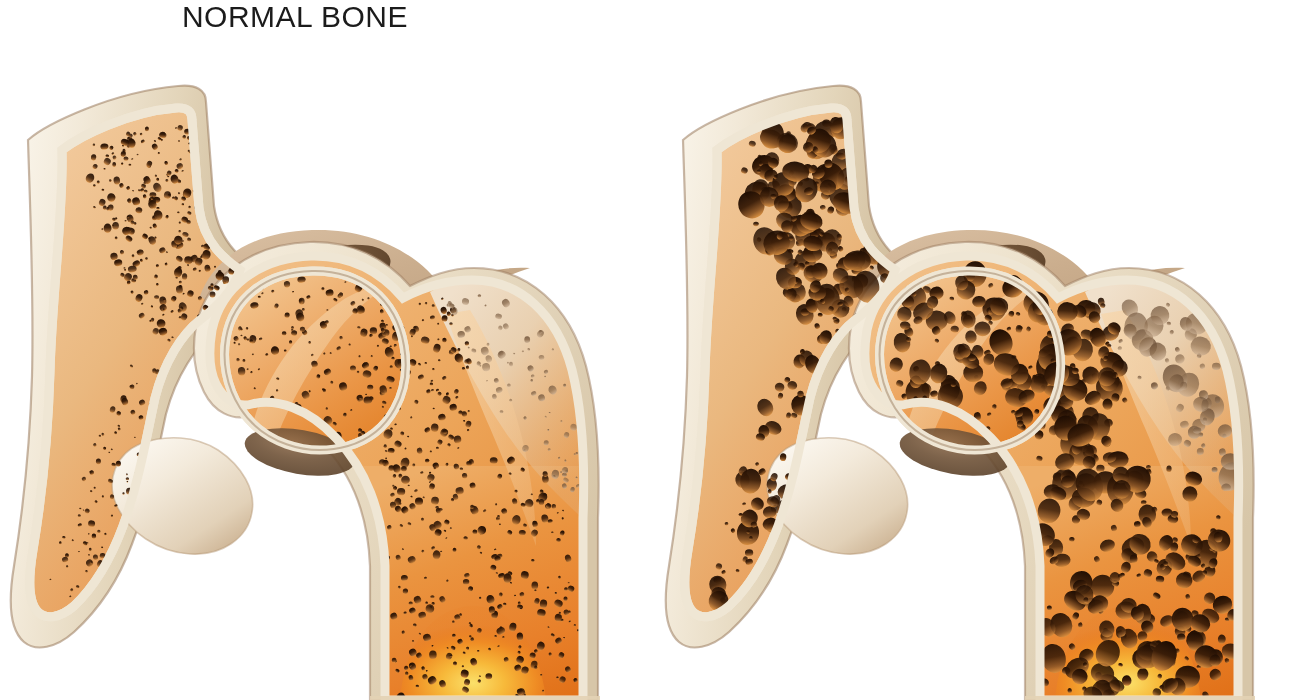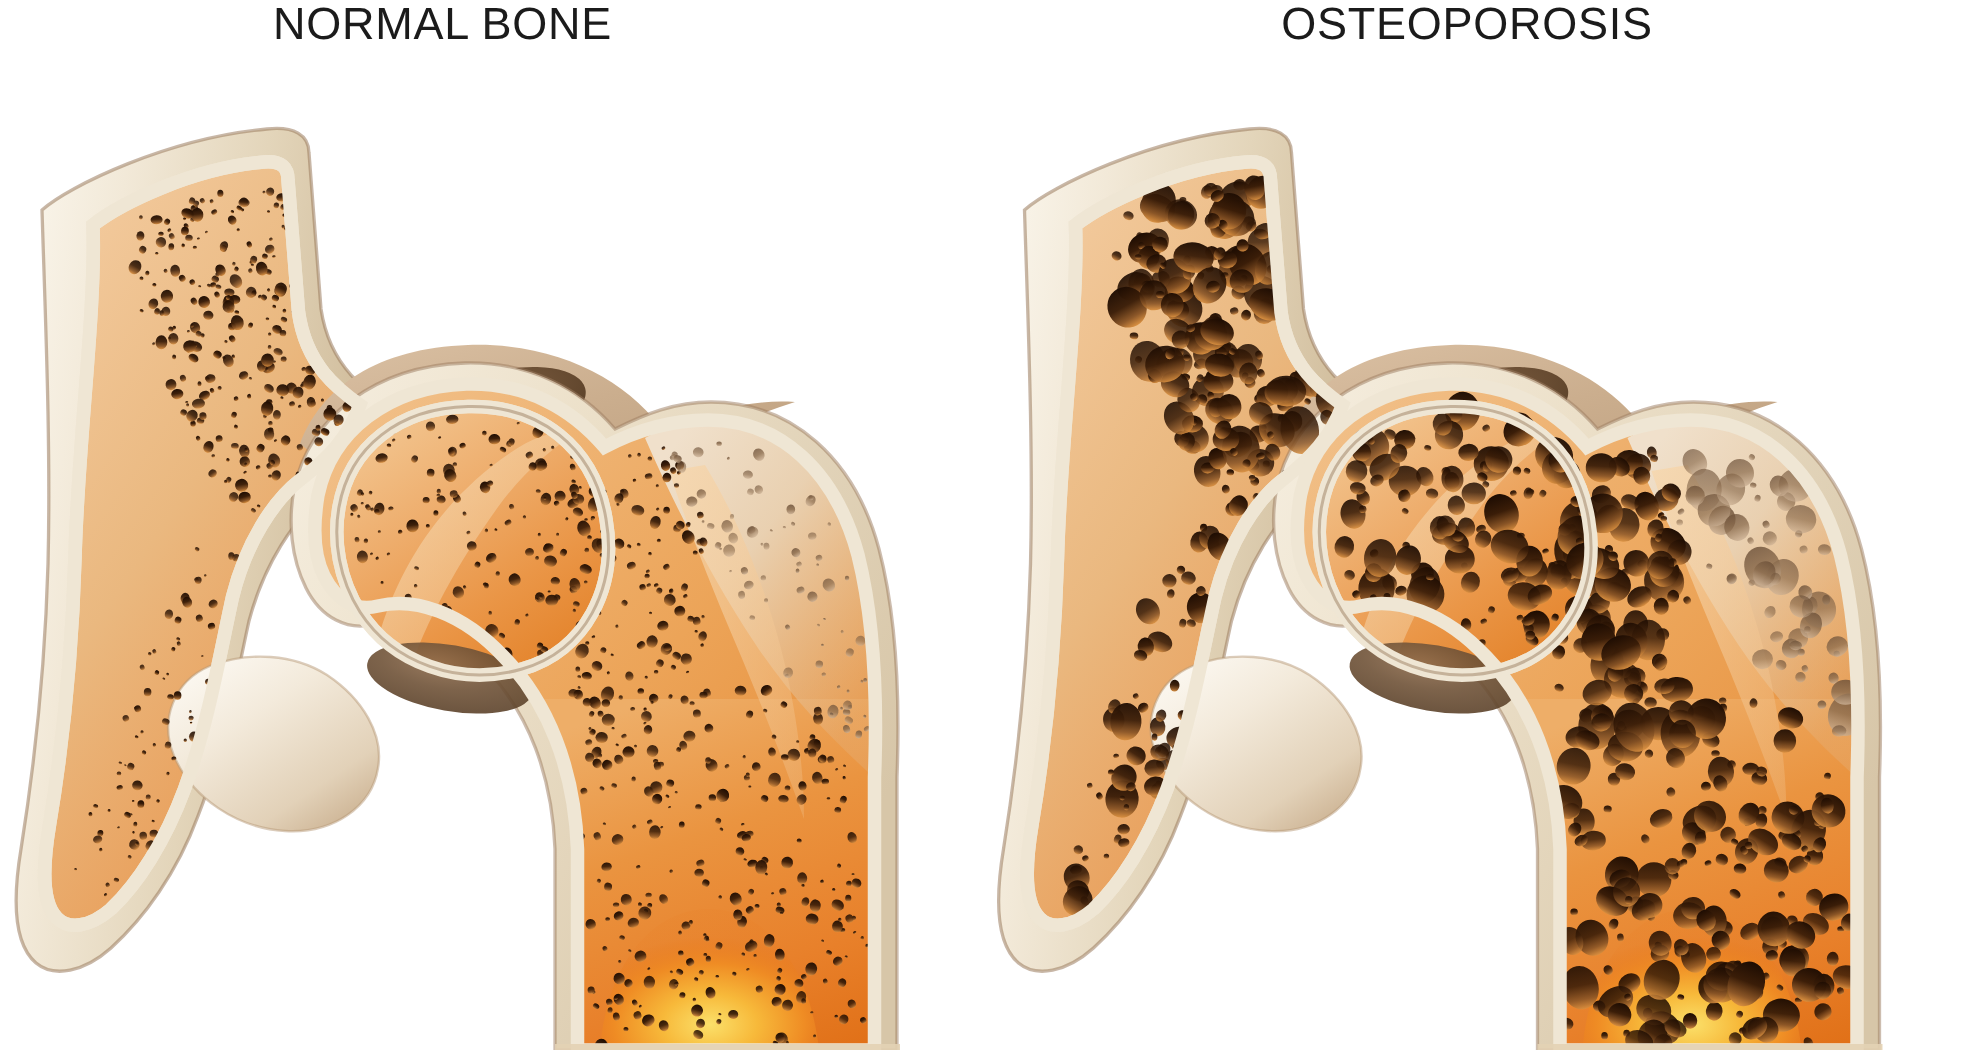--- a/index.html
+++ b/index.html
@@ -1127,21 +1127,20 @@
           <path d="M 62 104 C 80 90, 128 66, 176 62 C 188 61, 192 66, 192 74 L 199 162 C 204 198, 226 214, 240 224 C 232 246, 218 260, 200 274 C 182 288, 164 316, 155 352 C 147 388, 139 436, 123 480 C 110 515, 92 543, 74 560 C 60 572, 46 574, 38 566 C 28 556, 28 534, 33 504 C 41 456, 48 392, 50 326 C 52 248, 64 162, 62 104 Z" fill="none" stroke="#efe6d4" stroke-width="9" stroke-opacity="1"></path>
           <path d="M 212 284 C 221 242, 258 212, 311 210 C 350 209, 381 226, 403 252 C 424 241, 447 234, 472 234 C 520 234, 557 268, 572 324 C 583 368, 585 420, 583 472 L 583 654 L 385 654 L 385 520 C 383 466, 365 422, 336 392 C 308 362, 276 352, 252 358 C 237 362, 224 354, 216 338 C 208 322, 209 302, 212 284 Z" fill="none" stroke="#efe6d4" stroke-width="9" stroke-opacity="1"></path>
           <path d="M 226 292 C 233 252, 266 226, 312 225 C 360 224, 396 252, 404 300 C 412 346, 390 388, 348 400 C 306 412, 262 396, 240 362 C 226 340, 222 314, 226 292 Z" fill="none" stroke="#efe6d4" stroke-width="9" stroke-opacity="1"></path>
           <path d="M 226 292 C 233 252, 266 226, 312 225 C 360 224, 396 252, 404 300 C 412 346, 390 388, 348 400 C 306 412, 262 396, 240 362 C 226 340, 222 314, 226 292 Z" fill="none" stroke="#a3866a" stroke-width="2" stroke-opacity="0.55"></path>
         </g>
         <rect x="370" y="650" width="230" height="6" fill="#e3d2b4" opacity="0.9"></rect>
       </svg>
   </div>
 
   <div class="panel" id="panel-osteo">
-    <div class="panel-title">OSTEOPOROSIS</div>
     <svg class="bone-svg" id="svg-osteo" viewBox="0 0 654 654" xmlns="http://www.w3.org/2000/svg">
         <defs>
           <linearGradient id="cortIlium_o" x1="0" y1="0" x2="1" y2="0.3" gradientUnits="objectBoundingBox">
             <stop offset="0" stop-color="#fbf7ee" stop-opacity="1"></stop>
             <stop offset="0.28" stop-color="#f2e9d8" stop-opacity="1"></stop>
             <stop offset="0.62" stop-color="#e3d5ba" stop-opacity="1"></stop>
             <stop offset="1" stop-color="#cdb896" stop-opacity="1"></stop>
           </linearGradient>
           <linearGradient id="cortFemur_o" x1="0" y1="0" x2="1" y2="0.6" gradientUnits="objectBoundingBox">
             <stop offset="0" stop-color="#f6efe1" stop-opacity="1"></stop>

